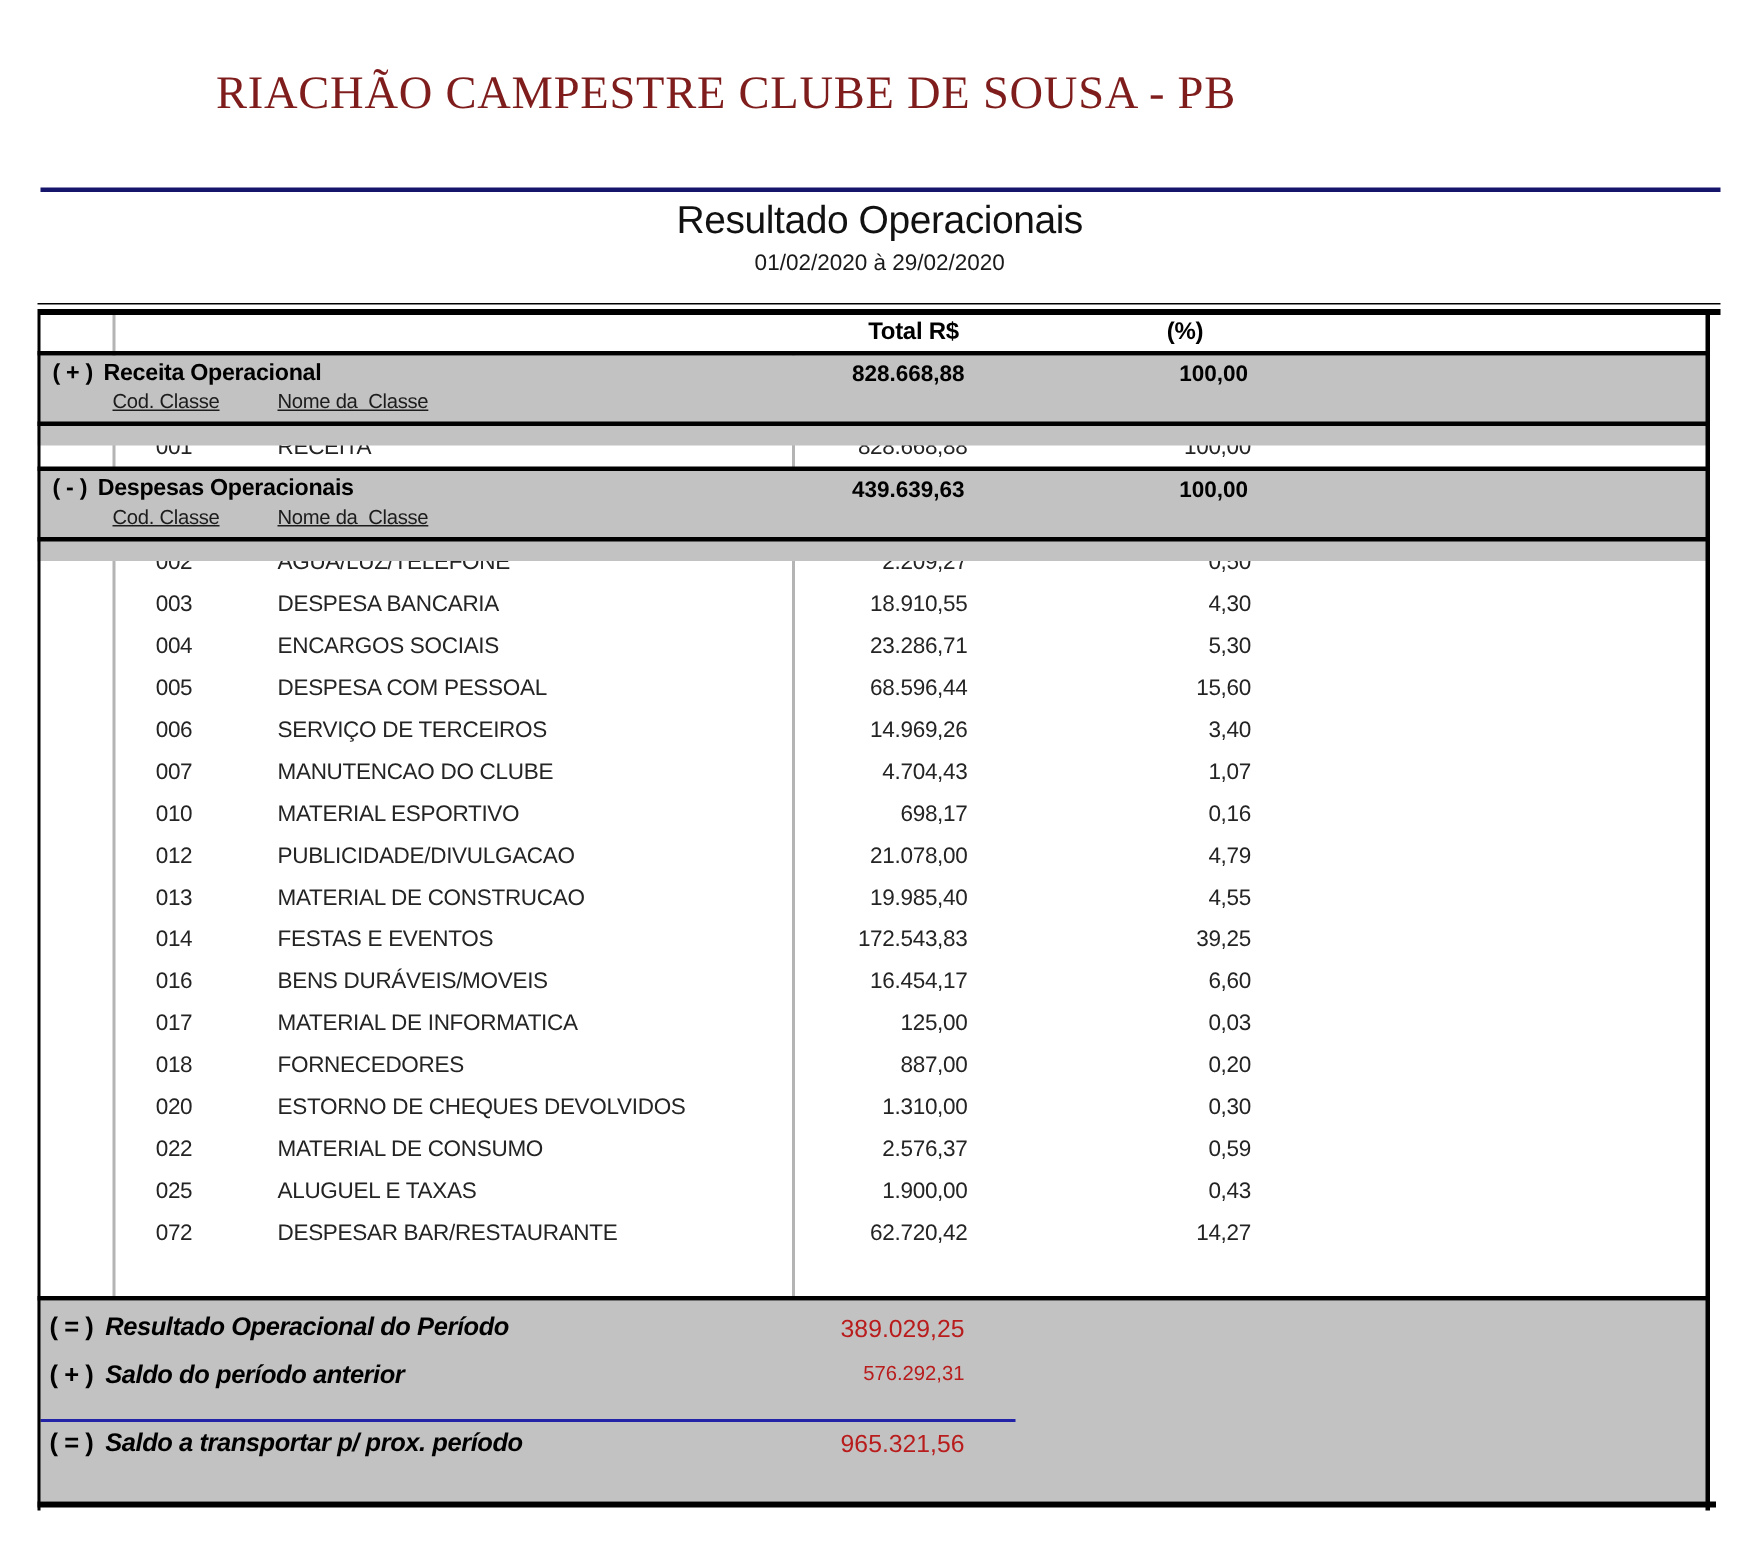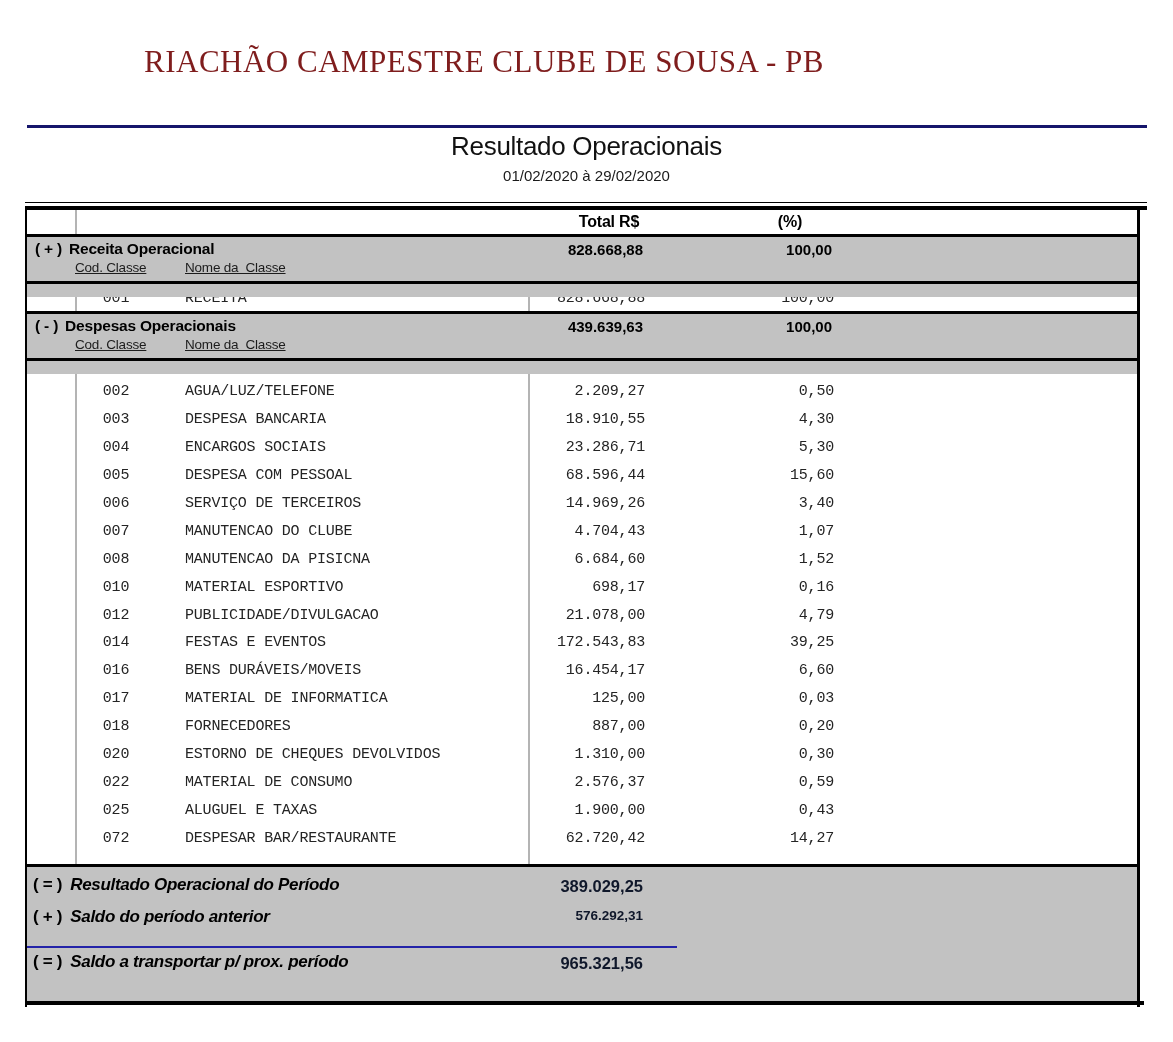--- a/index.html
+++ b/index.html
@@ -32,34 +32,34 @@
 
   .gray-section{left:0;width:1115px;height:60px;background:#c2c2c2;z-index:2;}
   .sec-line1{position:absolute;left:10px;top:3px;font-weight:bold;font-size:15.5px;color:#000;letter-spacing:-.2px;white-space:nowrap;}
   .sec-label{margin-left:7px;}
   .sec-total{position:absolute;top:4px;right:497px;font-weight:bold;font-size:15px;color:#000;}
   .sec-pct{position:absolute;top:4px;right:308px;font-weight:bold;font-size:15px;color:#000;}
   .sub-head{position:absolute;top:23px;font-size:13.5px;color:#1c1c1c;text-decoration:underline;letter-spacing:-.2px;white-space:pre;}
   .sub-cod{left:50px;}
   .sub-nome{left:160px;}
 
-  .white-band{left:0;width:1115px;background:transparent;z-index:0;font-family:Liberation Mono, monospace;}
+  .white-band{left:0;width:1115px;background:transparent;z-index:0;}
   .data-row{position:relative;width:100%;height:100%;}
-  .row-grid{display:grid;grid-template-rows:repeat(18,1fr);margin-top:16px;}
+  .row-grid{display:grid;grid-template-rows:repeat(18,1fr);}
   .single-row{height:27px;}
   .cell{position:absolute;top:50%;transform:translateY(-50%);font-size:15px;color:#242424;letter-spacing:-.2px;white-space:nowrap;}
   .cell-code{left:60px;width:62px;text-align:center;}
   .cell-name{left:160px;}
   .cell-total{right:495px;}
   .cell-pct{right:306px;}
 
   .footer{left:0;top:665px;width:1115px;height:134px;background:#c2c2c2;z-index:2;}
   .sum-row{position:absolute;left:8px;font-weight:bold;font-size:17px;color:#000;letter-spacing:-.3px;white-space:nowrap;}
   .sum-label{margin-left:8px;font-style:italic;}
-  .sum-value{position:absolute;right:497px;font-weight:bold;color:#0f172a;font-size:16.5px;}
+  .sum-value{position:absolute;right:497px;font-weight:normal;color:#b91c1c;font-size:16.5px;}
   .blue-rule{position:absolute;left:2px;top:79px;width:650px;height:2px;background:#2323a8;}
   .bottom-rule{left:0;top:799px;width:1119px;height:4px;background:#000;z-index:4;}
 </style>
 </head>
 <body>
 
 <div class="page">
 
   <div class="club-title">RIACHÃO CAMPESTRE CLUBE DE SOUSA - PB</div>
   <div class="navy-rule"></div>
@@ -148,41 +148,41 @@
     <span class="cell cell-pct">3,40</span>
   </div>
 
   <div class="data-row">
     <span class="cell cell-code">007</span>
     <span class="cell cell-name">MANUTENCAO DO CLUBE</span>
     <span class="cell cell-total">4.704,43</span>
     <span class="cell cell-pct">1,07</span>
   </div>
 
-  <div class="data-row">
-    <span class="cell cell-code">008</span>
-    <span class="cell cell-name">MANUTENCAO DA PISICNA</span>
-    <span class="cell cell-total">6.684,60</span>
-    <span class="cell cell-pct">1,52</span>
-  </div>
 
   <div class="data-row">
     <span class="cell cell-code">010</span>
     <span class="cell cell-name">MATERIAL ESPORTIVO</span>
     <span class="cell cell-total">698,17</span>
     <span class="cell cell-pct">0,16</span>
   </div>
 
   <div class="data-row">
     <span class="cell cell-code">012</span>
     <span class="cell cell-name">PUBLICIDADE/DIVULGACAO</span>
     <span class="cell cell-total">21.078,00</span>
     <span class="cell cell-pct">4,79</span>
   </div>
 
+  <div class="data-row">
+    <span class="cell cell-code">013</span>
+    <span class="cell cell-name">MATERIAL DE CONSTRUCAO</span>
+    <span class="cell cell-total">19.985,40</span>
+    <span class="cell cell-pct">4,55</span>
+  </div>
 
   <div class="data-row">
     <span class="cell cell-code">014</span>
     <span class="cell cell-name">FESTAS E EVENTOS</span>
     <span class="cell cell-total">172.543,83</span>
     <span class="cell cell-pct">39,25</span>
   </div>
 
   <div class="data-row">
     <span class="cell cell-code">016</span>

